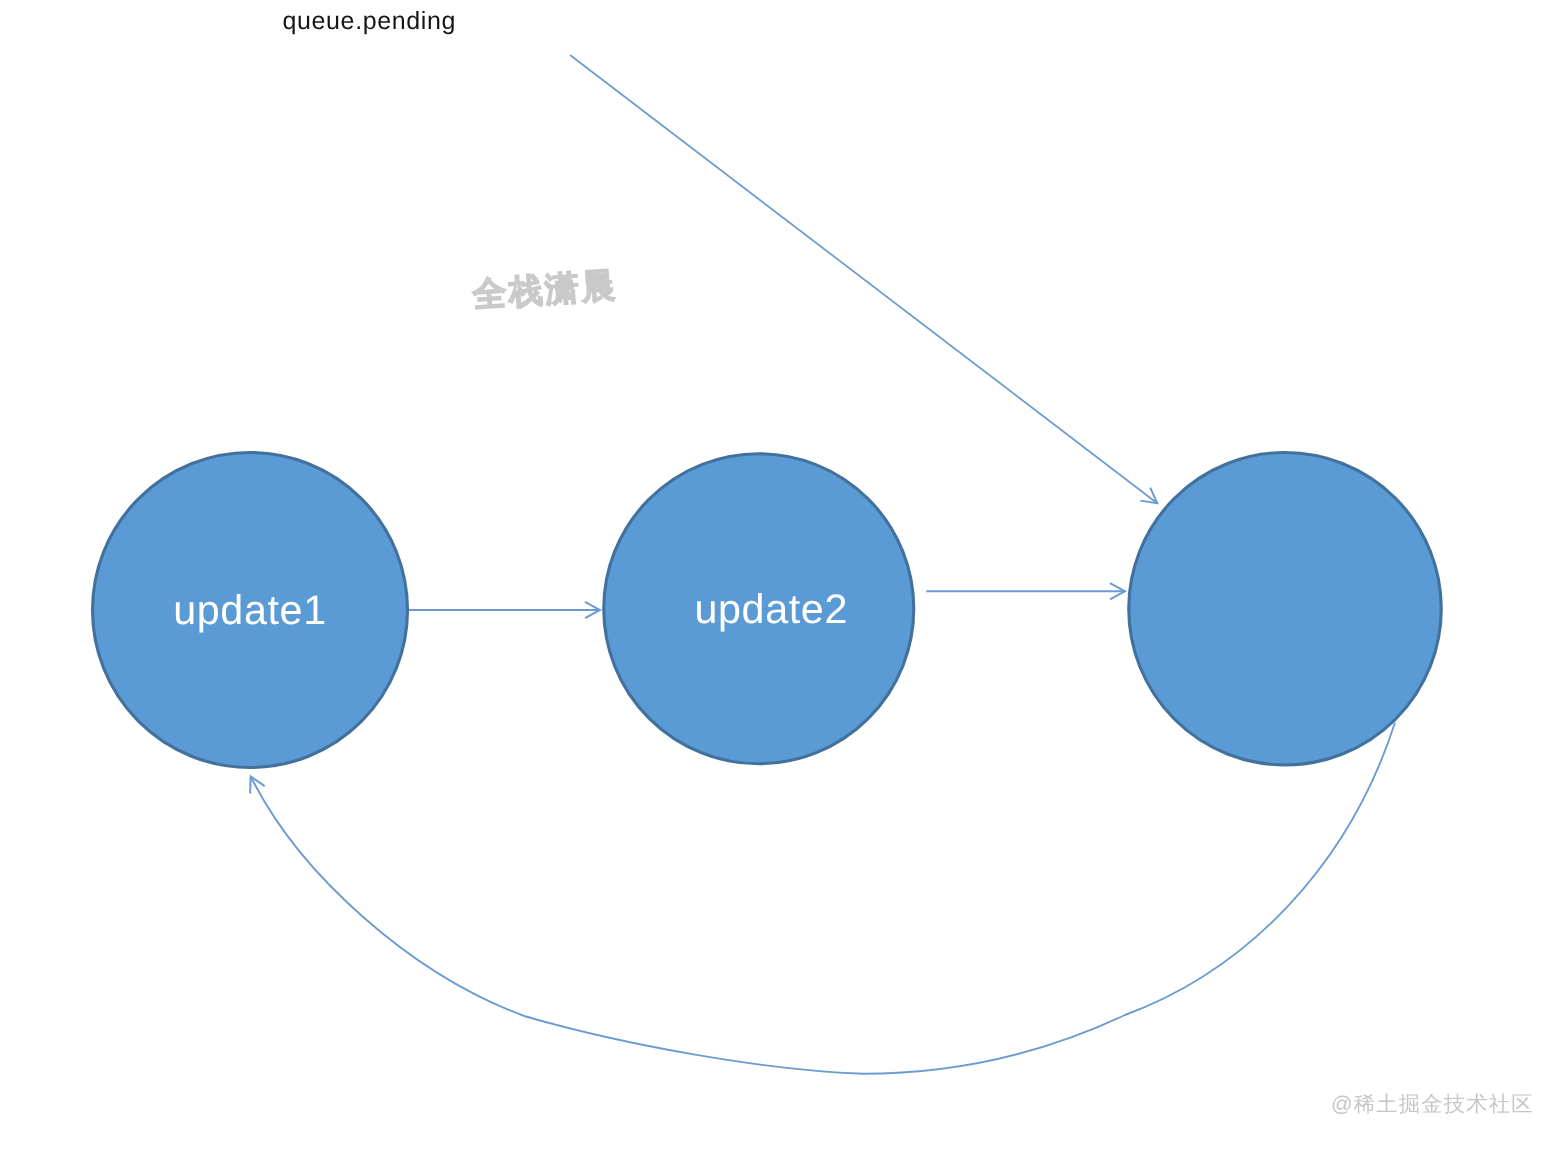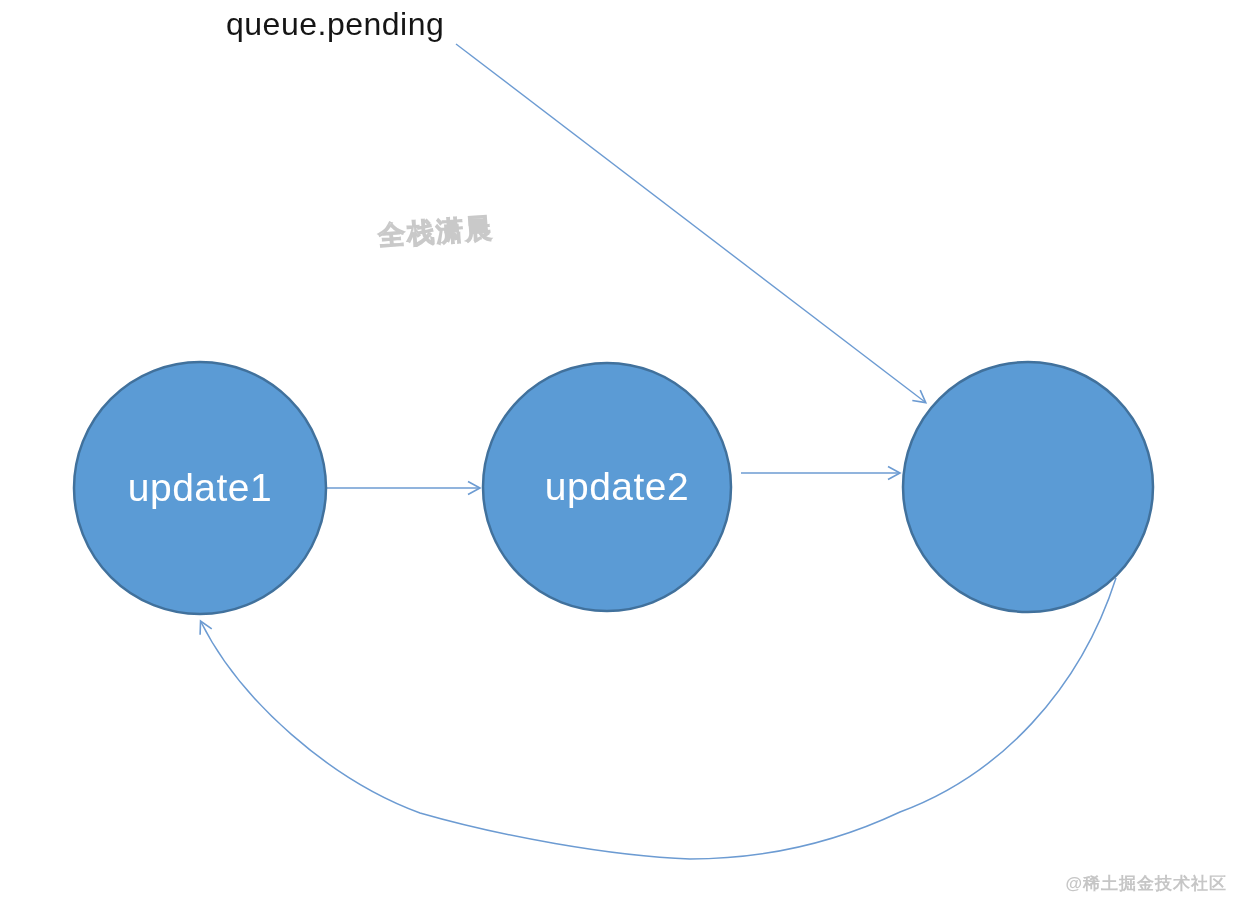--- a/index.html
+++ b/index.html
@@ -21,33 +21,33 @@
     top: 0;
     width: 1253px;
     height: 923px;
   }
   .node-label {
     position: absolute;
     display: flex;
     align-items: center;
     justify-content: center;
     color: #ffffff;
-    font-size: 39px;
+    font-size: 33px;
     font-weight: 400;
     letter-spacing: 0.5px;
     pointer-events: none;
   }
   .node-label.n1 { left: 73px;  top: 362px; width: 254px; height: 252px; }
   .node-label.n2 { left: 493px; top: 362px; width: 248px; height: 250px; }
   .node-label.n3 { left: 903px; top: 362px; width: 250px; height: 250px; }
   .annotation-label {
     position: absolute;
     left: 226px;
     top: 6px;
-    font-size: 32px;
+    font-size: 20px;
     color: #151515;
     letter-spacing: 0.5px;
     white-space: nowrap;
   }
   .watermark-center {
     position: absolute;
     left: 378px;
     top: 214px;
     font-size: 27px;
     font-weight: 700;
@@ -58,21 +58,20 @@
     white-space: nowrap;
   }
   .watermark-corner {
     position: absolute;
     right: 26px;
     top: 872px;
     font-size: 17px;
     color: #c6c6c6;
     letter-spacing: 1px;
     white-space: nowrap;
-    font-weight: bold;
   }
 </style>
 </head>
 <body>
 
 <div class="canvas">
 
   <svg class="diagram-svg" viewBox="0 0 1253 923" xmlns="http://www.w3.org/2000/svg">
     <defs>
       <marker id="arrowOpen" markerUnits="userSpaceOnUse" markerWidth="18" markerHeight="18" viewBox="0 0 18 18" refX="14" refY="9" orient="auto">

